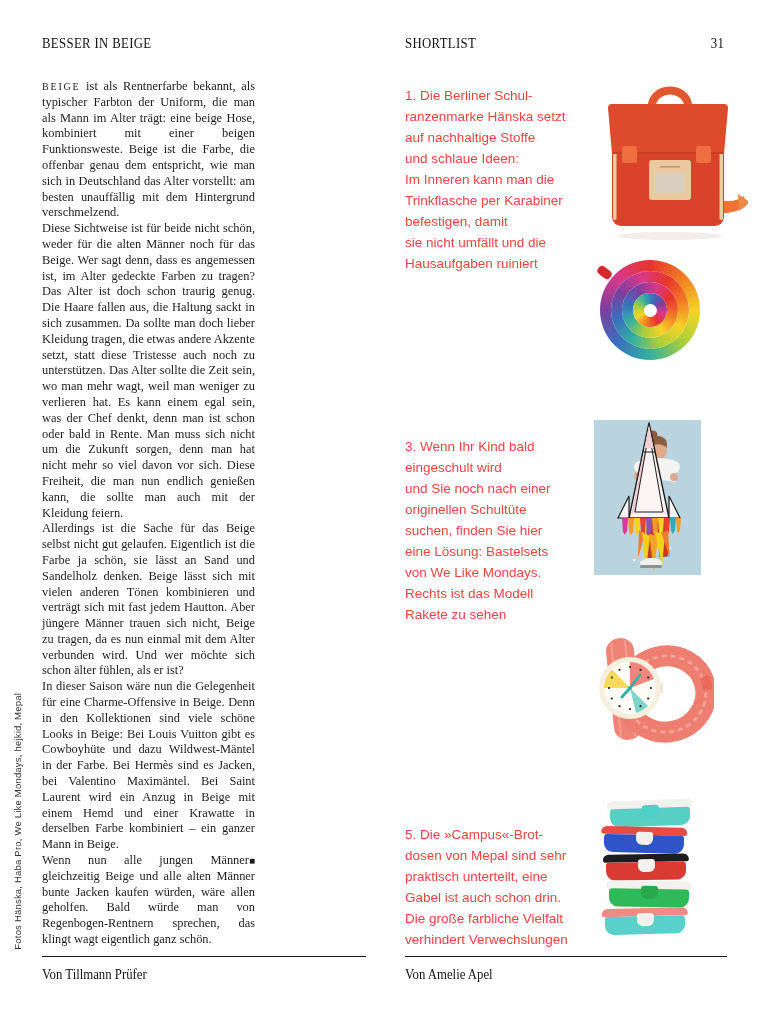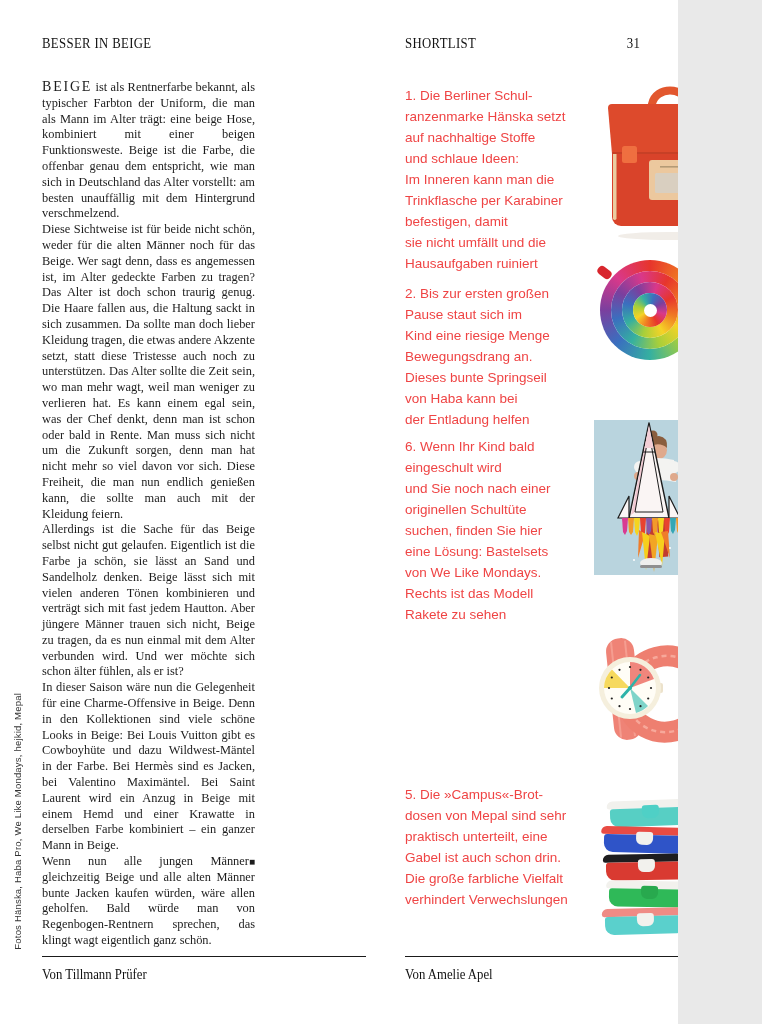--- a/index.html
+++ b/index.html
@@ -1,37 +1,37 @@
 <!DOCTYPE html>
 <html lang="de"><head>
 <meta charset="utf-8">
 <style>
   html,body{margin:0;padding:0;background:#e9e9e9}
-  .page{position:relative;width:678px;height:1024px;background:#ffffff;overflow:hidden;
+  .page{position:relative;width:762px;height:1024px;background:#ffffff;overflow:hidden;
         font-family:"Liberation Serif",serif;color:#1c1c1c}
   
   .hd{position:absolute;top:35px;font-size:14.5px;letter-spacing:.4px;color:#111;
       transform:scaleX(.88);transform-origin:left center;white-space:nowrap}
   .hd-left{left:42px}
   .hd-center{left:405px}
   .hd-page{right:38px;transform-origin:right center}
   
   .article{position:absolute;left:42px;top:79px;width:213px;font-size:12.4px;
            line-height:15.8px;text-align:justify;hyphens:auto;-webkit-hyphens:auto}
   .article p{margin:0}
-  .lead{font-size:14px;letter-spacing:1.8px}
+  .lead{font-size:10px;letter-spacing:1.8px}
   .endmark{float:right;font-size:10px}
   
   .credit{position:absolute;left:12px;bottom:74px;writing-mode:vertical-rl;
           transform:rotate(180deg);font-family:"Liberation Sans",sans-serif;
           font-size:9.5px;color:#333;letter-spacing:.2px;white-space:nowrap}
   
   .sl{position:absolute;left:405px;width:192px;font-family:"Liberation Sans",sans-serif;
       font-size:13.5px;line-height:21px;color:#ef4444;white-space:pre-line}
-  .sl1{top:85px}.sl2{top:283px}.sl3{top:436px}.sl4{top:640px}.sl5{top:784px}
+  .sl1{top:85px}.sl2{top:283px}.sl3{top:436px}.sl4{top:640px}.sl5{top:824px}
   
   .rule{position:absolute;top:956px;height:1px;background:#1a1a1a}
   .rule-left{left:42px;width:324px}
   .rule-right{left:405px;width:322px}
   .byline{position:absolute;top:966px;font-size:14.5px;color:#111;
           transform:scaleX(.88);transform-origin:left center;white-space:nowrap}
   .byline-left{left:42px}.byline-right{left:405px}
   
   figure{margin:0}
   .prod{position:absolute}
@@ -72,28 +72,21 @@
 
   <div class="sl sl1">1. Die Berliner Schul-
 ranzenmarke Hänska setzt
 auf nachhaltige Stoffe
 und schlaue Ideen:
 Im Inneren kann man die
 Trinkflasche per Karabiner
 befestigen, damit
 sie nicht umfällt und die
 Hausaufgaben ruiniert</div>
-  <div class="sl sl2">2. Bis zur ersten großen
-Pause staut sich im
-Kind eine riesige Menge
-Bewegungsdrang an.
-Dieses bunte Springseil
-von Haba kann bei
-der Entladung helfen</div>
-  <div class="sl sl3">6. Wenn Ihr Kind bald
+  <div class="sl sl3">3. Wenn Ihr Kind bald
 eingeschult wird
 und Sie noch nach einer
 originellen Schultüte
 suchen, finden Sie hier
 eine Lösung: Bastelsets
 von We Like Mondays.
 Rechts ist das Modell
 Rakete zu sehen</div>
   <div class="sl sl5">5. Die »Campus«-Brot-
 dosen von Mepal sind sehr

